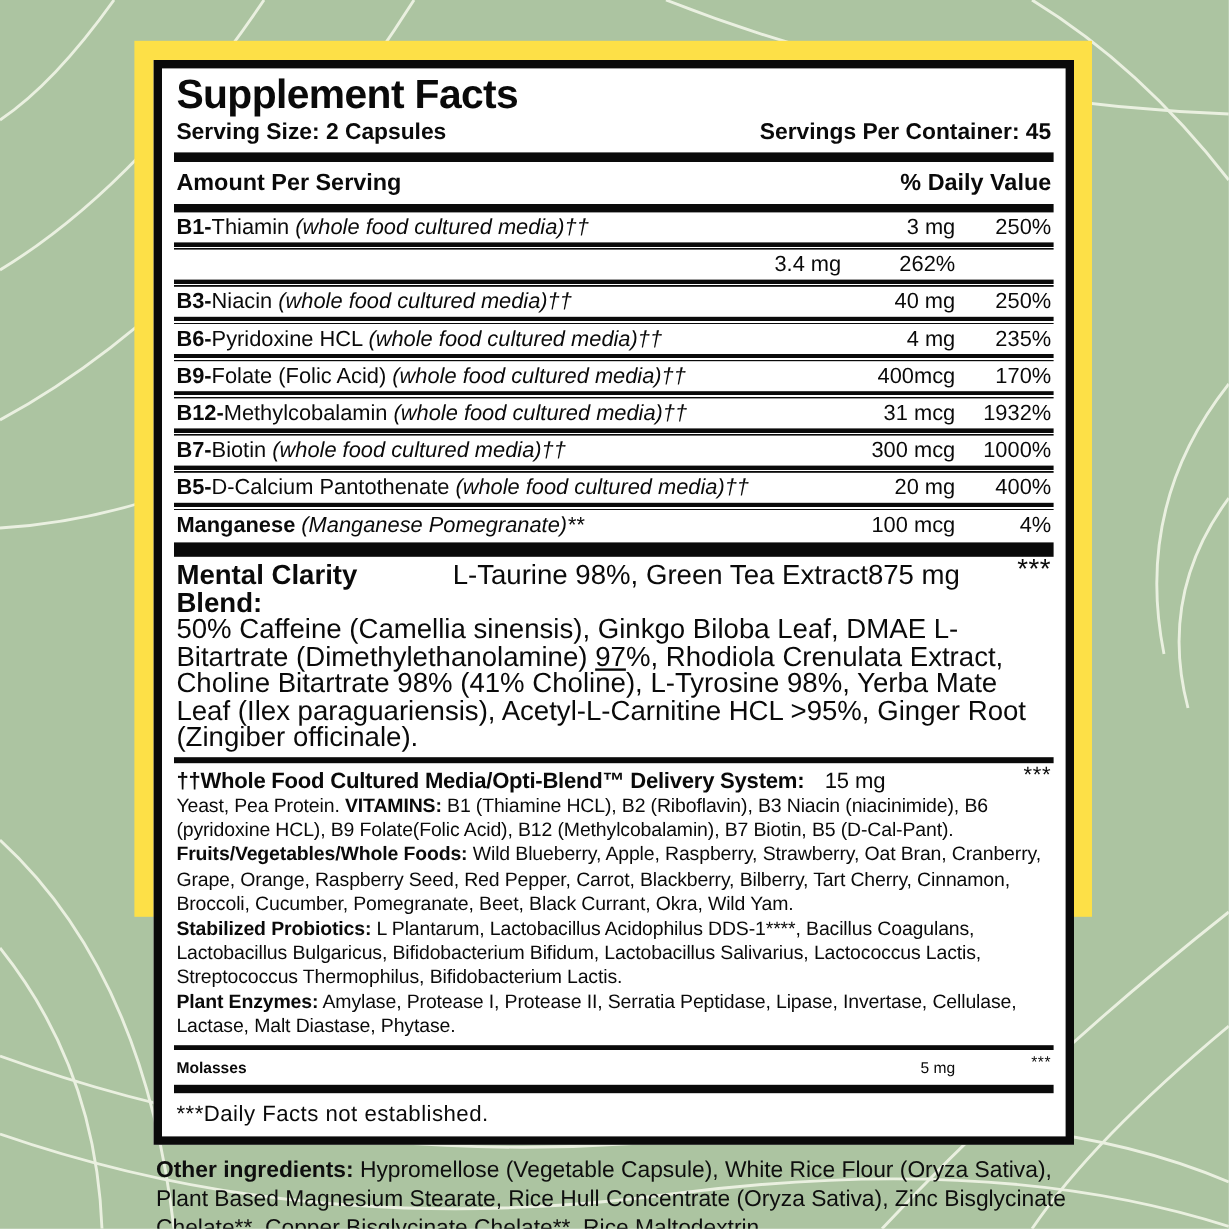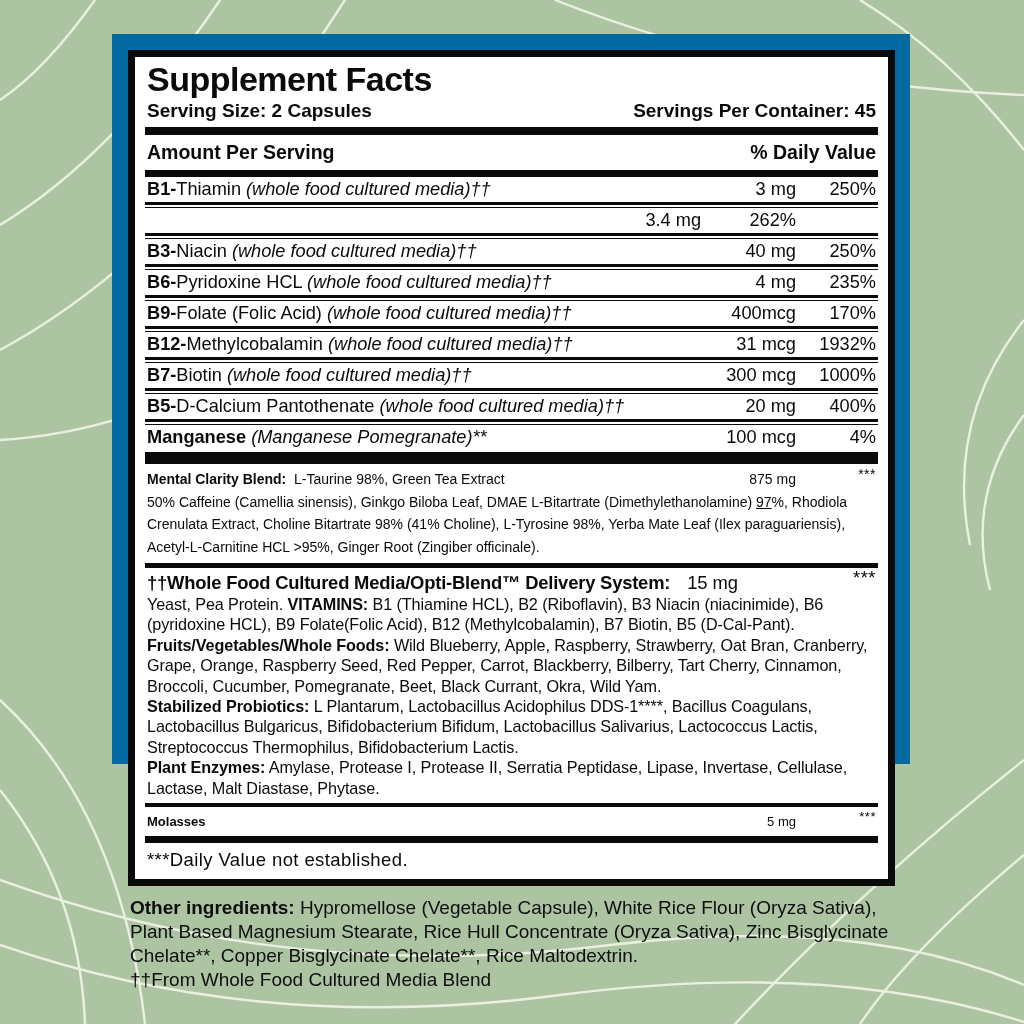--- a/index.html
+++ b/index.html
@@ -5,41 +5,41 @@
   html,body{margin:0;padding:0;}
   body{
     width:1024px;height:1024px;position:relative;overflow:hidden;
     background:#acc4a1;
     font-family:"Liberation Sans","DejaVu Sans",sans-serif;
     color:#0a0a0a;
   }
   .waves{position:absolute;left:0;top:0;width:1024px;height:1024px;}
   .card{
     position:absolute;left:112px;top:34px;width:798px;height:730px;
-    background:#0369a1;box-sizing:border-box;padding:16px 15px 12px 16px;
+    background:#fde047;box-sizing:border-box;padding:16px 15px 12px 16px;
   }
   .box{
     border:7px solid #0a0a0a;background:#ffffff;box-sizing:border-box;
     padding:2px 10px 6px 10px;
   }
   .title{font-size:34px;font-weight:700;letter-spacing:-.5px;line-height:1.06;padding:2px 0 0 2px;}
   .srow{display:flex;justify-content:space-between;font-weight:700;font-size:19px;line-height:22px;padding:3px 2px 5px 2px;}
   .bar{background:#0a0a0a;height:8px;margin:0 0 2px 0;}
   .bar2{background:#0a0a0a;height:7px;margin:2px 0 0 0;}
   .bar-lg{background:#0a0a0a;height:12px;margin:2px 0 0 0;}
   .bar-md{background:#0a0a0a;height:5px;}
   .bar-sm{background:#0a0a0a;height:4px;}
   .bar-ft{background:#0a0a0a;height:7px;}
   .hrow{display:flex;justify-content:space-between;font-weight:700;font-size:19.5px;line-height:23px;padding:4px 2px 4px 2px;}
   .sep{height:6px;background:linear-gradient(#0a0a0a 0 58%,#ffffff 58% 80%,#0a0a0a 80% 100%);}
   .nrow{display:grid;grid-template-columns:1fr 95px 80px;align-items:baseline;font-size:18.2px;line-height:21px;padding:2px 2px 2px 2px;}
   .nrow b{font-weight:700;}
   .nrow i{font-style:italic;}
   .amt,.dv{text-align:right;white-space:nowrap;}
-  .blend{padding:4px 2px 5px 2px;font-size:14px;line-height:22.5px;}
+  .blend{padding:4px 2px 5px 2px;font-size:23px;line-height:22.5px;}
   .blend-first{display:flex;align-items:baseline;}
   .lbl{font-weight:700;}
   .sp{white-space:pre;}
   .acol{margin-left:auto;text-align:right;white-space:nowrap;}
   .dcol{width:80px;text-align:right;white-space:nowrap;}
   .stars{position:relative;top:-5px;letter-spacing:.5px;}
   .dsec{padding:4px 2px 5px 2px;font-size:16.2px;line-height:20.4px;letter-spacing:-.1px;}
   .dhead{display:flex;align-items:flex-end;font-size:18.4px;line-height:22px;gap:12px;}
   .dhead .lbl{letter-spacing:-.2px;}
   .mol{display:grid;grid-template-columns:1fr 95px 80px;align-items:baseline;font-size:13px;line-height:24px;padding:3px 2px 2px 2px;}
@@ -178,20 +178,20 @@
     <div class="bar-sm"></div>
 
     <div class="mol">
       <div class="mname">Molasses</div>
       <div class="amt">5 mg</div>
       <div class="dv stars">***</div>
     </div>
 
     <div class="bar-ft"></div>
 
-    <div class="foot">***Daily Value not established.</div>
+    <div class="foot">***Daily Facts not established.</div>
   </div>
 
   <div class="other">
     <span class="lbl">Other ingredients:</span><span> Hypromellose (Vegetable Capsule), White Rice Flour (Oryza Sativa), Plant Based Magnesium Stearate, Rice Hull Concentrate (Oryza Sativa), Zinc Bisglycinate Chelate**, Copper Bisglycinate Chelate**, Rice Maltodextrin.</span>
     <div>††From Whole Food Cultured Media Blend</div>
   </div>
 </div>
 
 </body></html>

